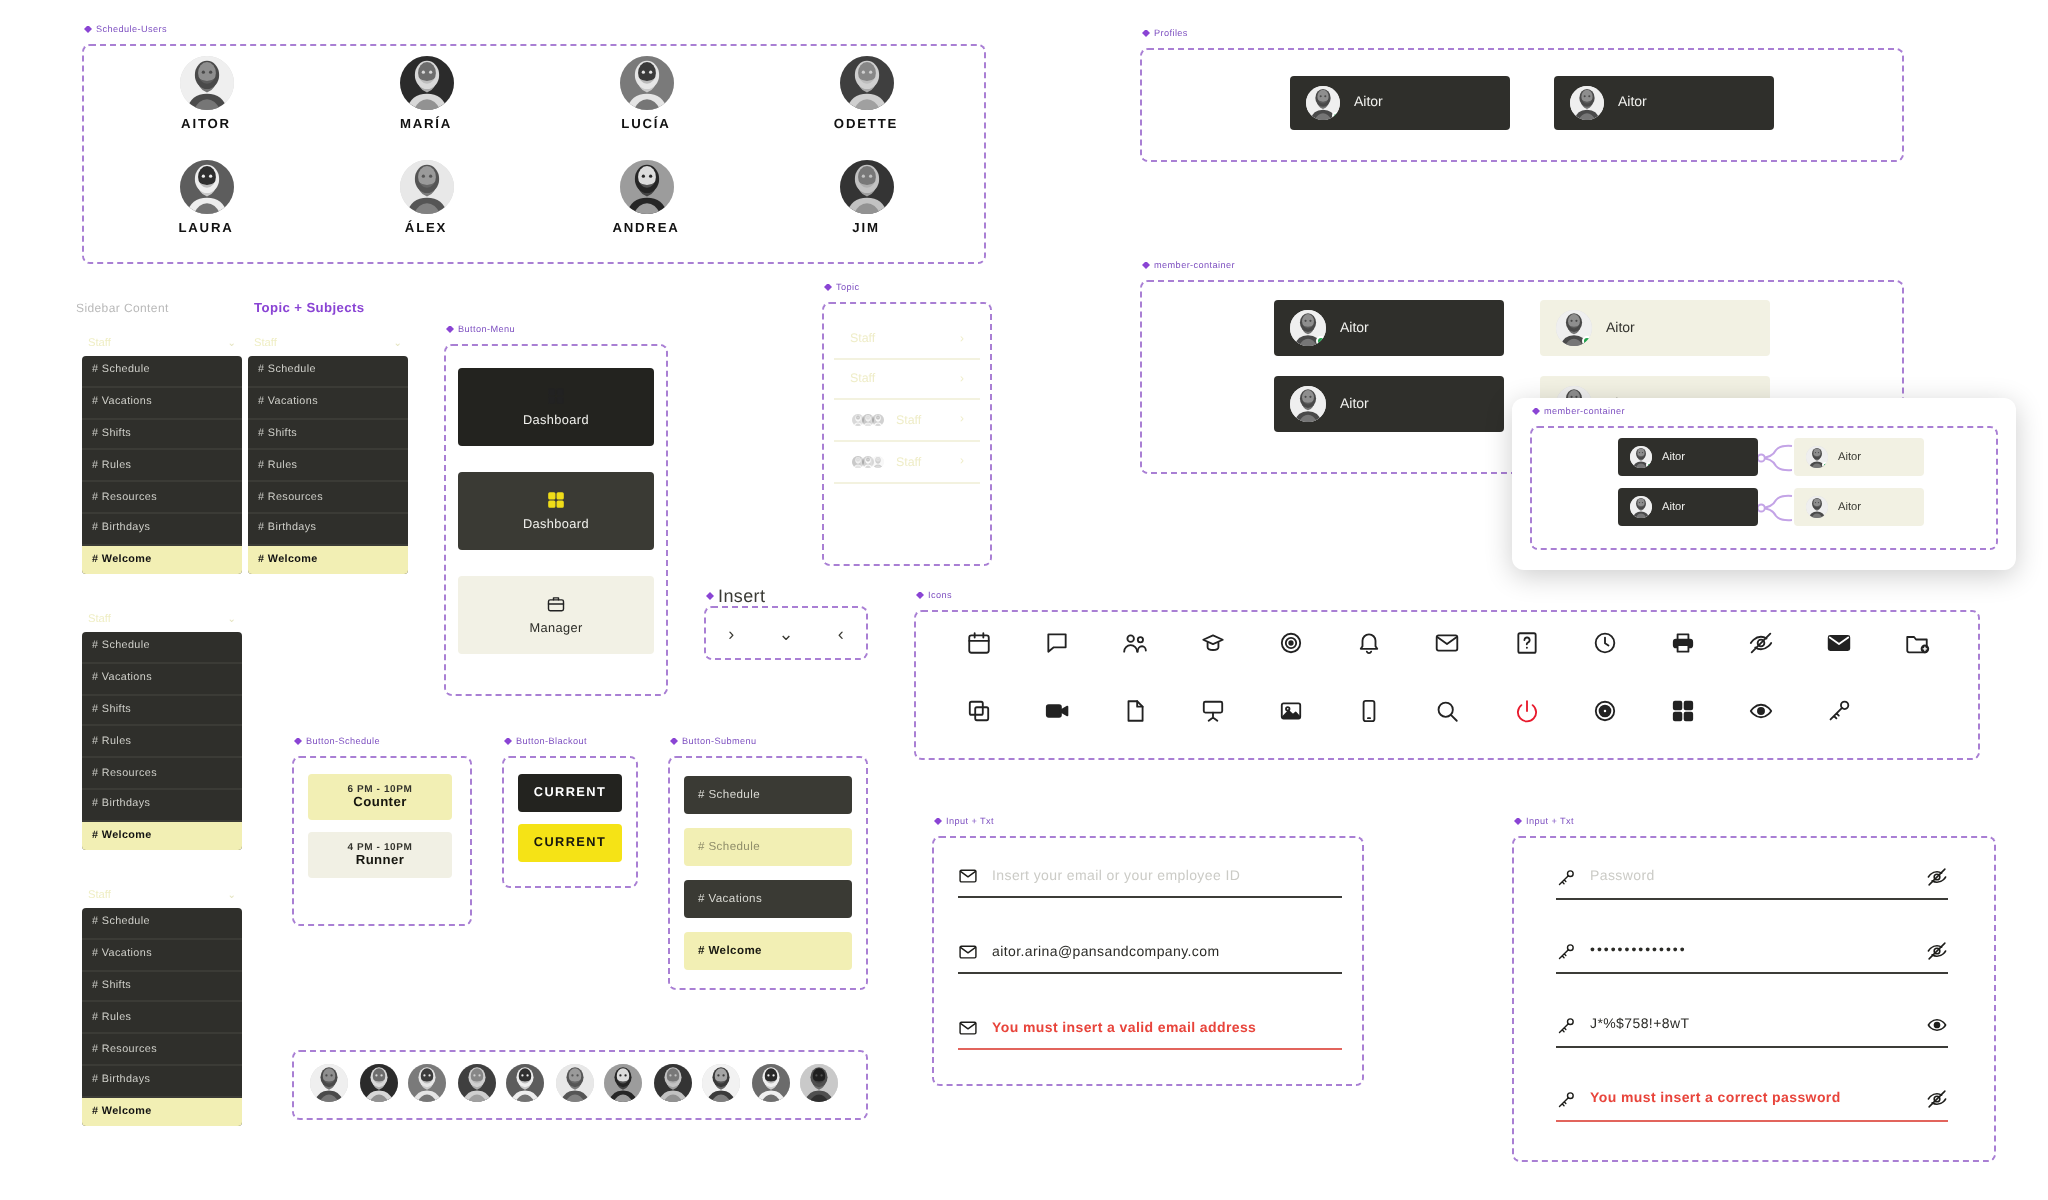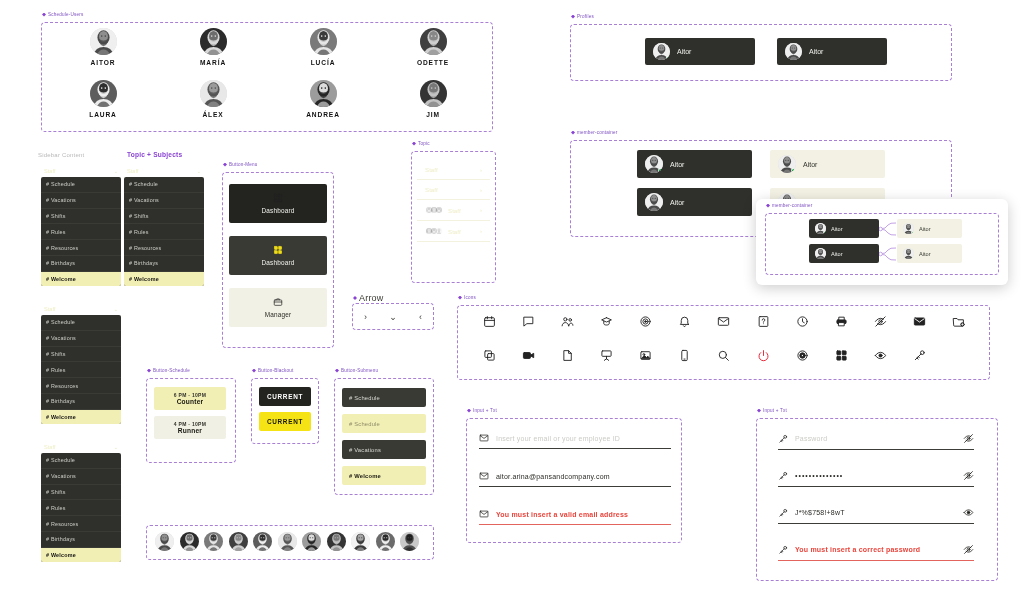--- a/index.html
+++ b/index.html
@@ -462,21 +462,21 @@
           </div>
         </div>
         <span>Staff</span>
         <span class="chev">›</span>
       </div>
     </div>
 
   <div class="frame arrow-box" style="left:352px; top:303px; width:82px; height:27px;" id="arrow-box">
     <div class="frame-label">
       <span class="diamond"></span>
-      <span>Arrow</span>
+      <span>Insert</span>
     </div>
   <span>›</span>
       <span>⌄</span>
       <span>‹</span>
     </div>
 
   <div class="frame" style="left:457px; top:305px; width:533px; height:75px;">
     <div class="frame-label">
       <span class="diamond"></span>
       <span>Icons</span>

